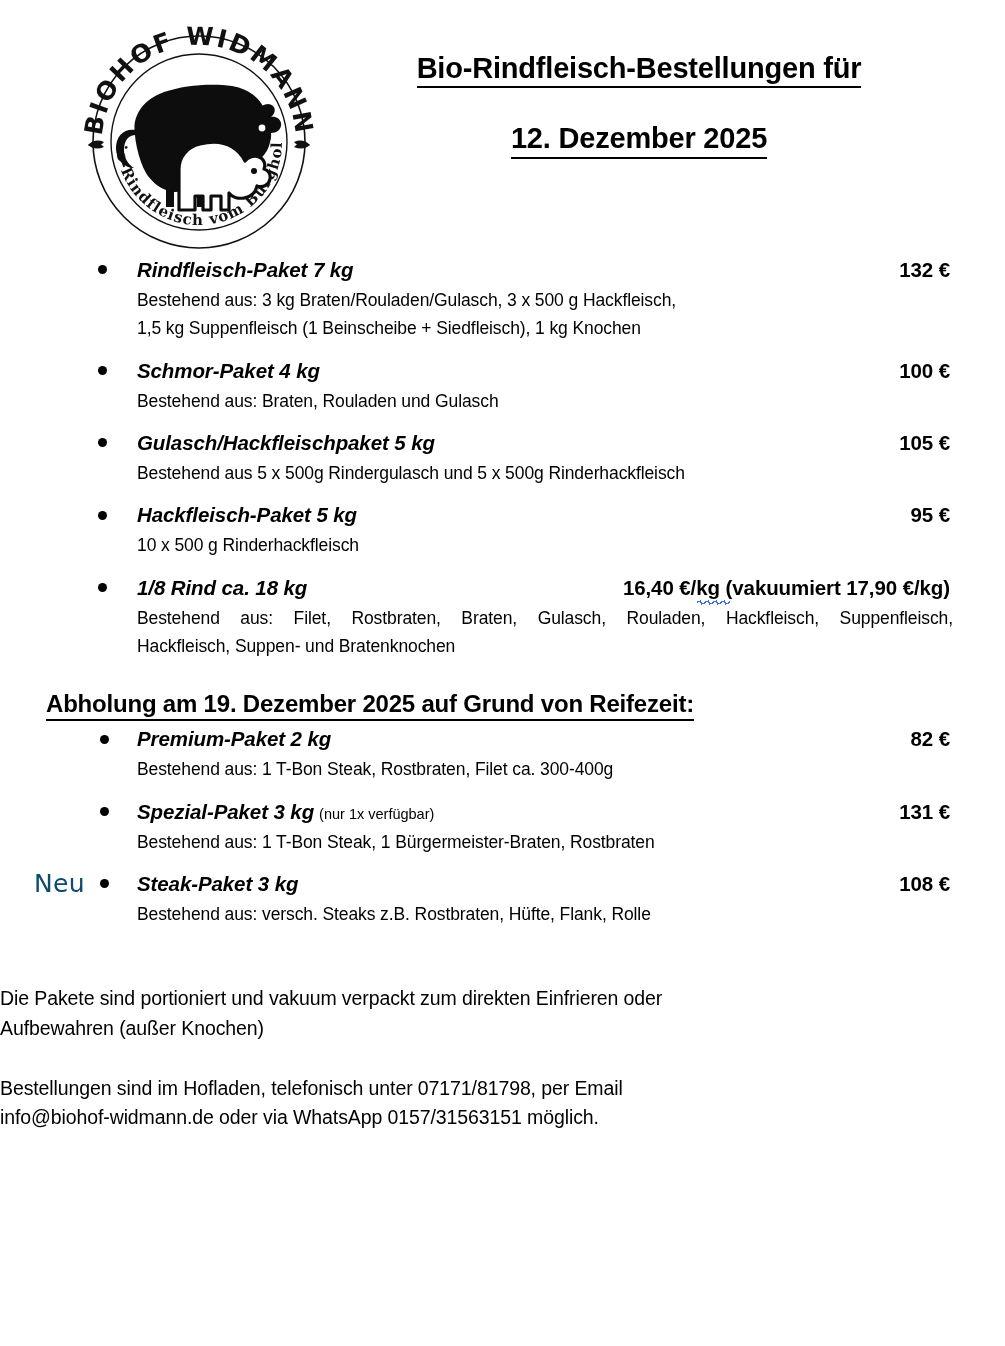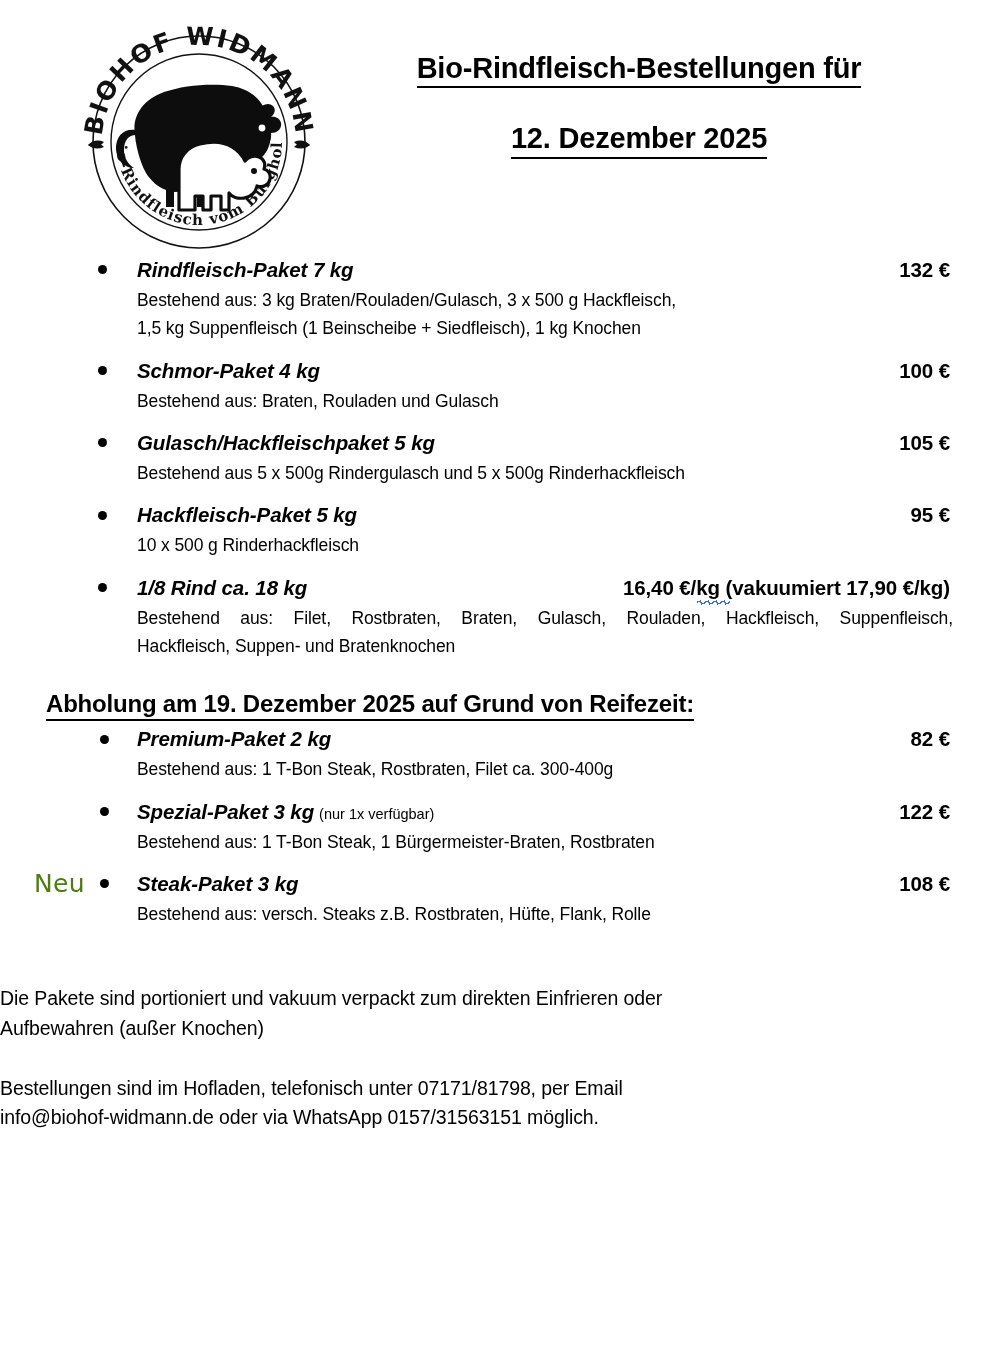--- a/index.html
+++ b/index.html
@@ -159,21 +159,21 @@
   }
 
   .section-2 .item-head { padding-left: 137px; }
   .section-2 .bullet { left: 100px; }
   .section-2 .item-desc { padding-left: 137px; }
 
   .neu-flag {
     position: absolute;
     left: 34px;
     top: -3px;
-    color: #4d7c0f;
+    color: #0c4a6e;
     font-size: 25px;
     font-family: "DejaVu Sans", sans-serif;
     font-weight: normal;
     letter-spacing: 0.3px;
   }
 
   
   .footer {
     margin-top: 56px;
     padding-right: 70px;
@@ -348,21 +348,21 @@
       <div class="item-desc">
         <span>Bestehend aus: 1 T-Bon Steak, Rostbraten, Filet ca. 300-400g</span>
       </div>
     </div>
 
     <div class="item">
       <div class="item-head">
         <span class="bullet"></span>
         <span class="item-name">Spezial-Paket 3 kg</span>
         <span class="item-note">(nur 1x verfügbar)</span>
-        <span class="item-price">122 €</span>
+        <span class="item-price">131 €</span>
       </div>
       <div class="item-desc">
         <span>Bestehend aus: 1 T-Bon Steak, 1 Bürgermeister-Braten, Rostbraten</span>
       </div>
     </div>
 
     <div class="item">
       <div class="item-head">
         <span class="neu-flag">Neu</span>
         <span class="bullet"></span>

